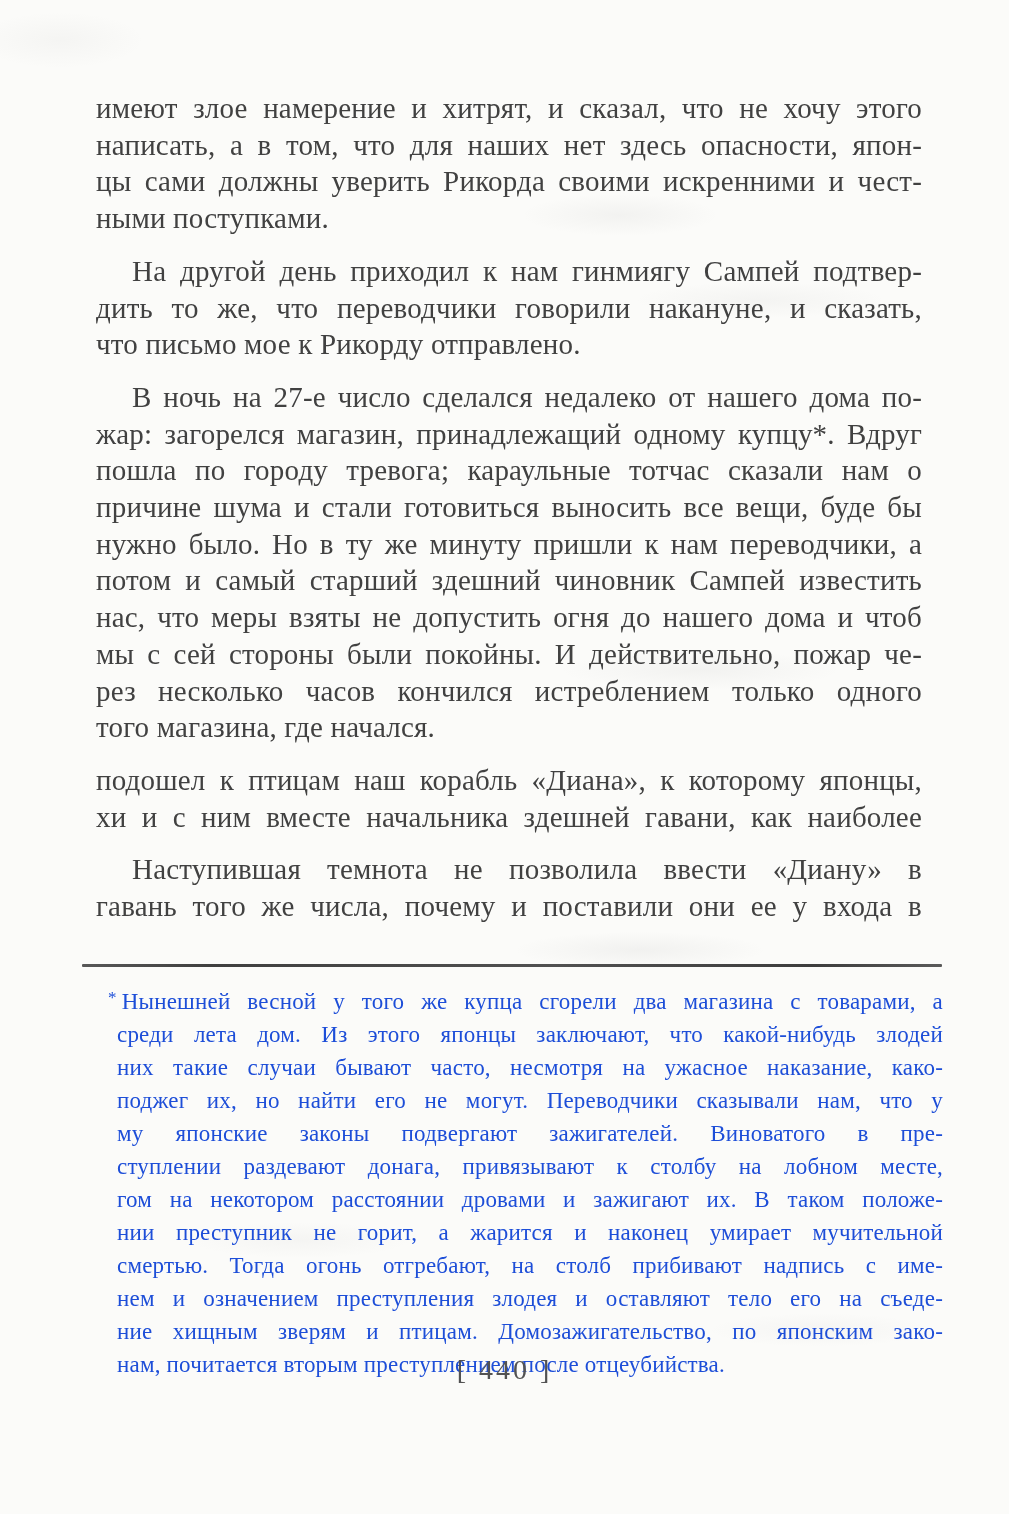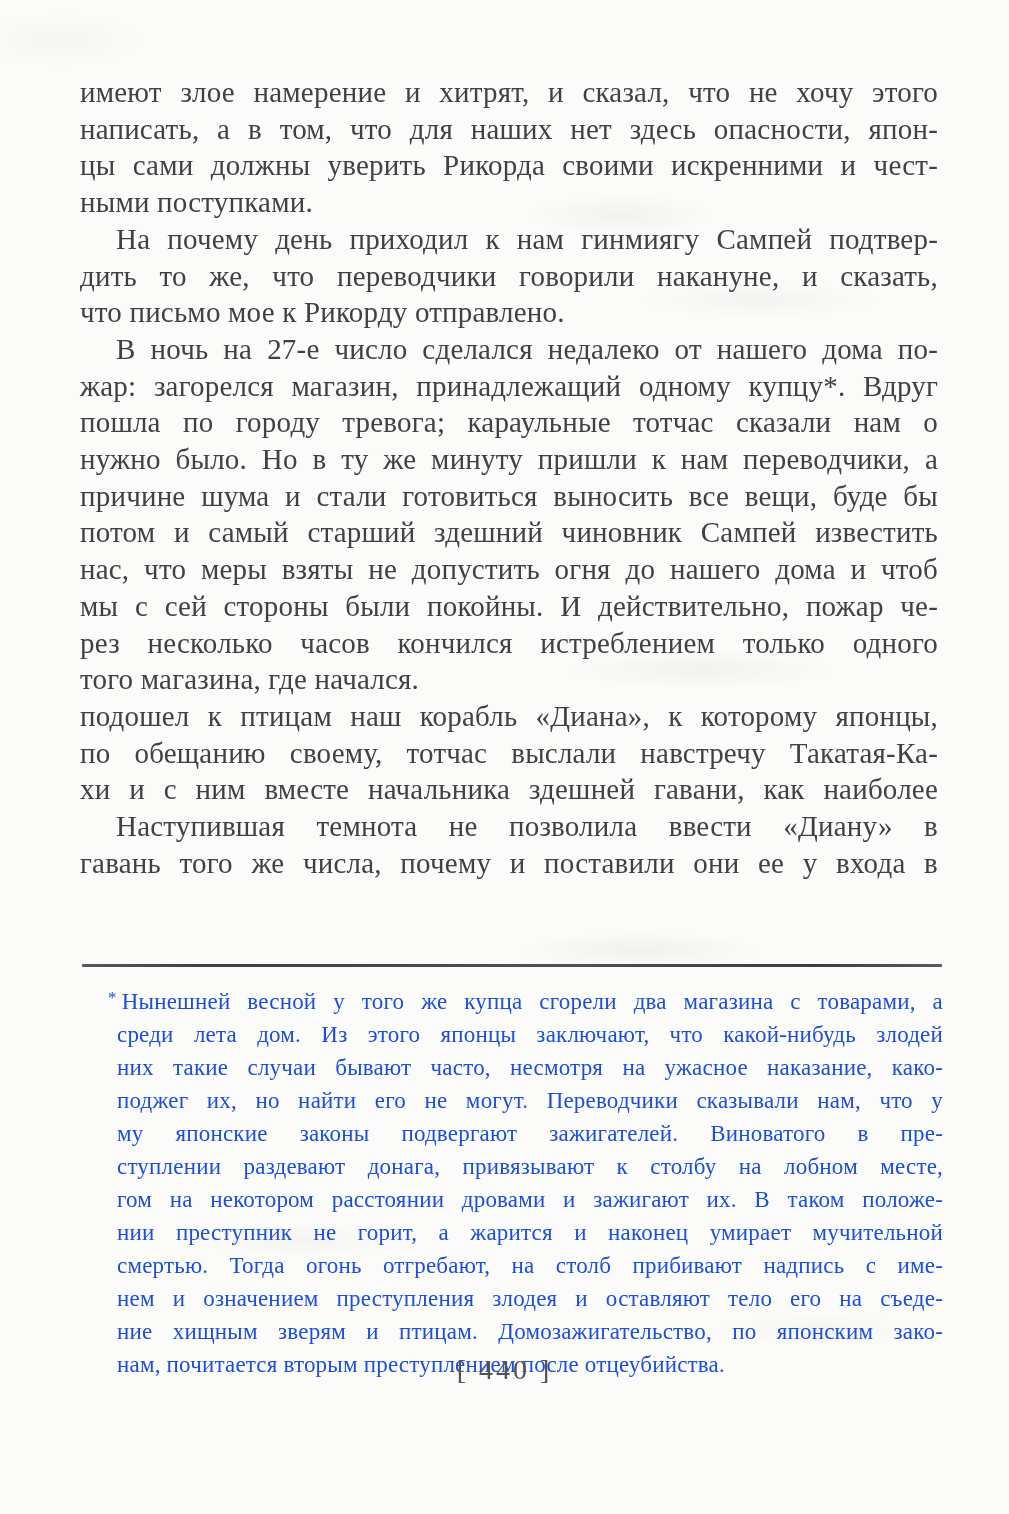--- a/index.html
+++ b/index.html
@@ -18,21 +18,21 @@
     font-family: "Liberation Serif", "DejaVu Serif", serif;
     overflow: hidden;
   }
   .page-text {
     position: absolute;
     left: 80px; top: 74px; width: 858px;
     font-size: 29px; line-height: 36.7px;
     color: #414141;
     letter-spacing: 0.2px;
   }
-  .para { margin: 0; }
+  .para { margin: 16px; }
   .line { white-space: normal; }
   .line.just {
     text-align: justify;
     text-align-last: justify;
     text-justify: inter-word;
   }
   .line.indent { text-indent: 36px; }
   .separator {
     position: absolute;
     left: 82px; top: 964px; width: 860px; height: 3px;
@@ -67,39 +67,38 @@
 <body>
 
 <div class="page-text">
     <div class="para">
       <div class="line just">имеют злое намерение и хитрят, и сказал, что не хочу этого</div>
       <div class="line just">написать, а в том, что для наших нет здесь опасности, япон-</div>
       <div class="line just">цы сами должны уверить Рикорда своими искренними и чест-</div>
       <div class="line">ными поступками.</div>
     </div>
     <div class="para">
-      <div class="line indent just">На почему день приходил к нам гинмиягу Сампей подтвер-</div>
+      <div class="line indent just">На другой день приходил к нам гинмиягу Сампей подтвер-</div>
       <div class="line just">дить то же, что переводчики говорили накануне, и сказать,</div>
       <div class="line">что письмо мое к Рикорду отправлено.</div>
     </div>
     <div class="para">
       <div class="line indent just">В ночь на 27-е число сделался недалеко от нашего дома по-</div>
       <div class="line just">жар: загорелся магазин, принадлежащий одному купцу*. Вдруг</div>
       <div class="line just">пошла по городу тревога; караульные тотчас сказали нам о</div>
+      <div class="line just">причине шума и стали готовиться выносить все вещи, буде бы</div>
       <div class="line just">нужно было. Но в ту же минуту пришли к нам переводчики, а</div>
-      <div class="line just">причине шума и стали готовиться выносить все вещи, буде бы</div>
       <div class="line just">потом и самый старший здешний чиновник Сампей известить</div>
       <div class="line just">нас, что меры взяты не допустить огня до нашего дома и чтоб</div>
       <div class="line just">мы с сей стороны были покойны. И действительно, пожар че-</div>
       <div class="line just">рез несколько часов кончился истреблением только одного</div>
       <div class="line">того магазина, где начался.</div>
     </div>
     <div class="para">
       <div class="line just">подошел к птицам наш корабль «Диана», к которому японцы,</div>
-      <div class="line just">по обещанию своему, тотчас выслали навстречу Такатая-Ка-</div>
       <div class="line just">хи и с ним вместе начальника здешней гавани, как наиболее</div>
     </div>
     <div class="para">
       <div class="line indent just">Наступившая темнота не позволила ввести «Диану» в</div>
       <div class="line just">гавань того же числа, почему и поставили они ее у входа в</div>
     </div>
   </div>
 
 <div class="separator"></div>
 

